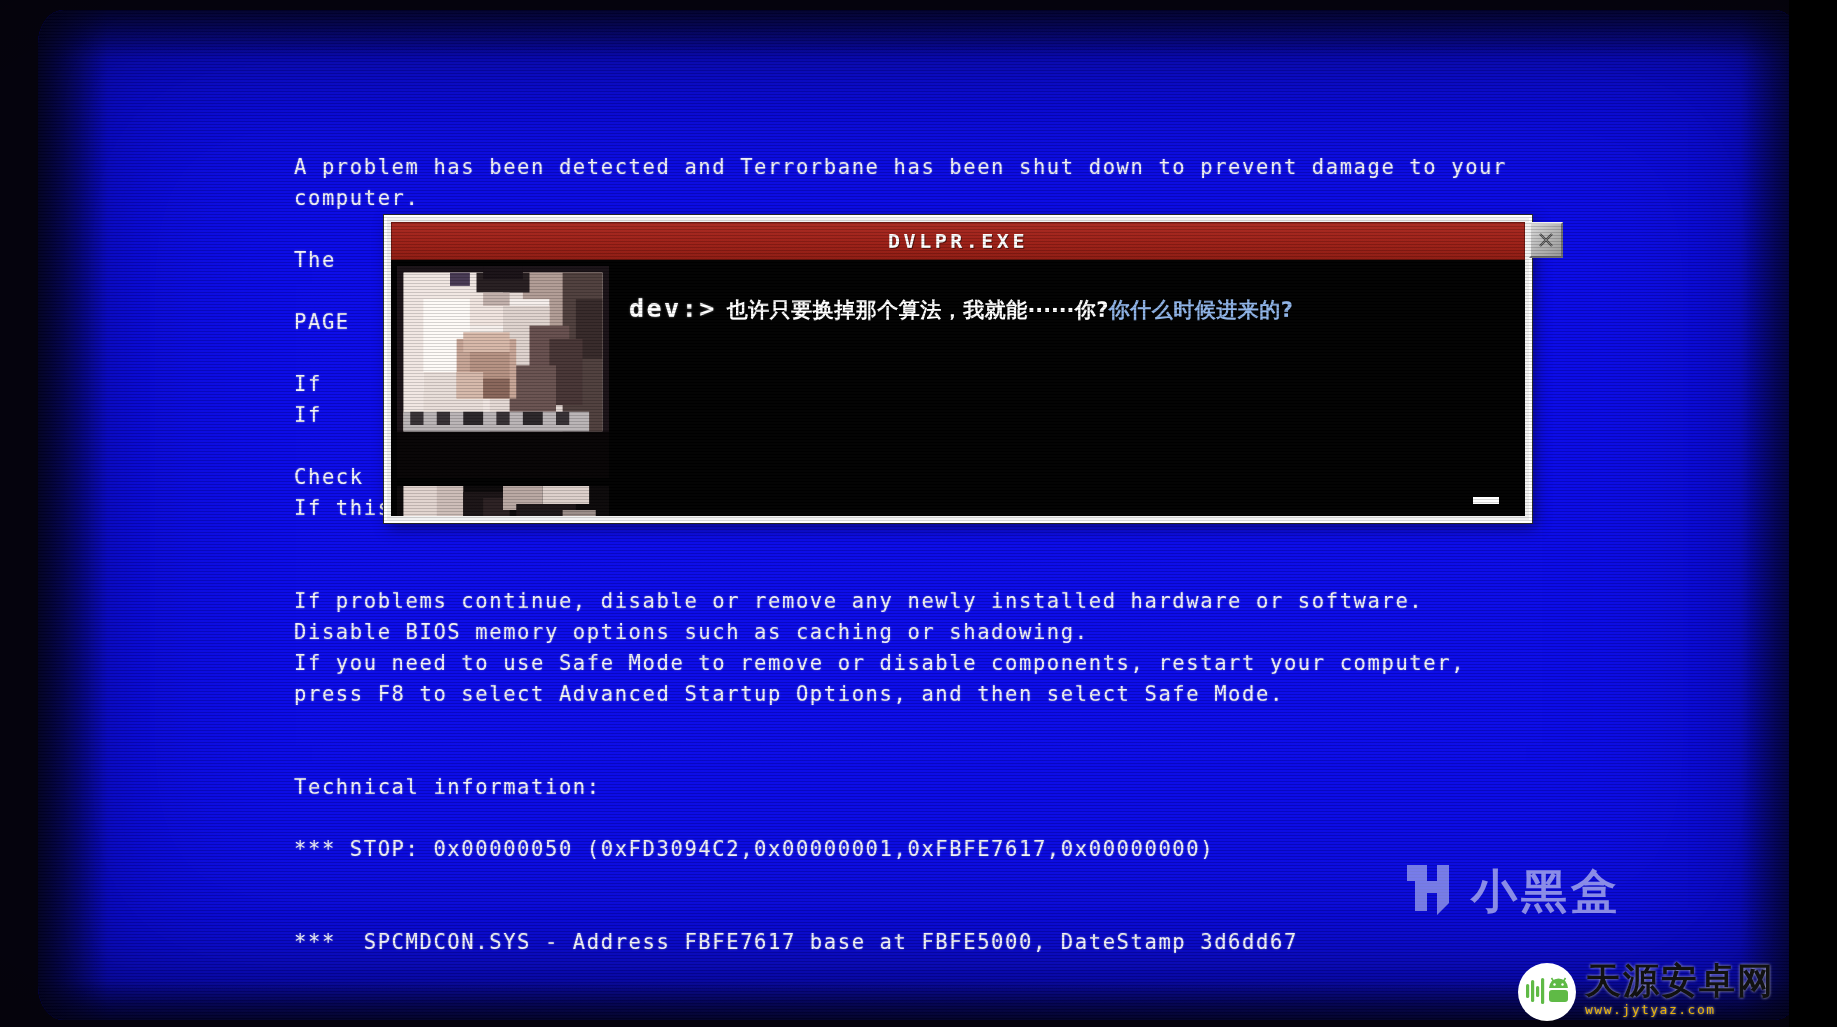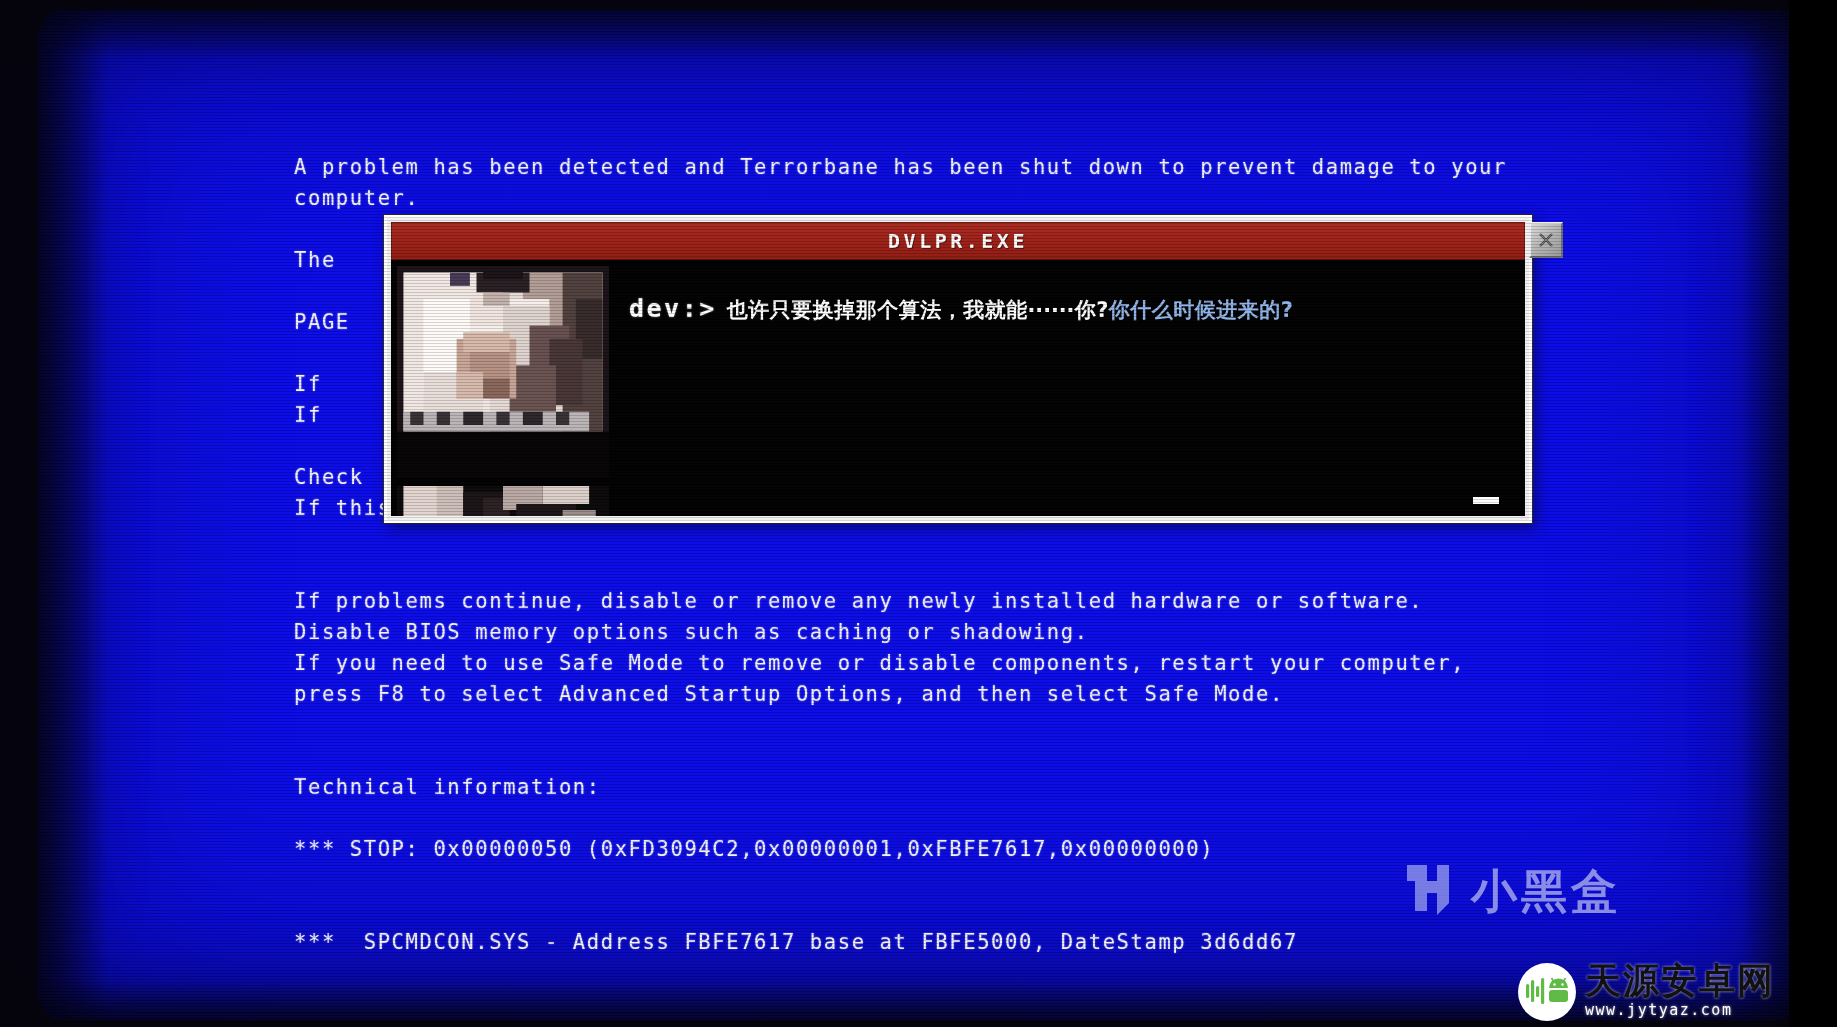--- a/index.html
+++ b/index.html
@@ -262,23 +262,23 @@
   #wm-ty-title {
     color: #111111;
     font-family: "DejaVu Sans", "Liberation Sans", sans-serif;
     font-size: 36px;
     font-weight: bold;
     letter-spacing: 2px;
     text-shadow: 0 0 3px rgba(255,255,255,0.7);
   }
   #wm-ty-url {
     margin-top: 4px;
-    color: #ffffff;
+    color: #eab308;
     font-family: "DejaVu Sans Mono", "Liberation Mono", monospace;
-    font-size: 15px;
+    font-size: 13px;
     letter-spacing: 1.5px;
     text-shadow: 0 0 3px rgba(255,255,255,0.7);
   }
 </style>
 </head>
 <body>
 
 <div id="screen-root">
 
   <div id="crt-screen">

